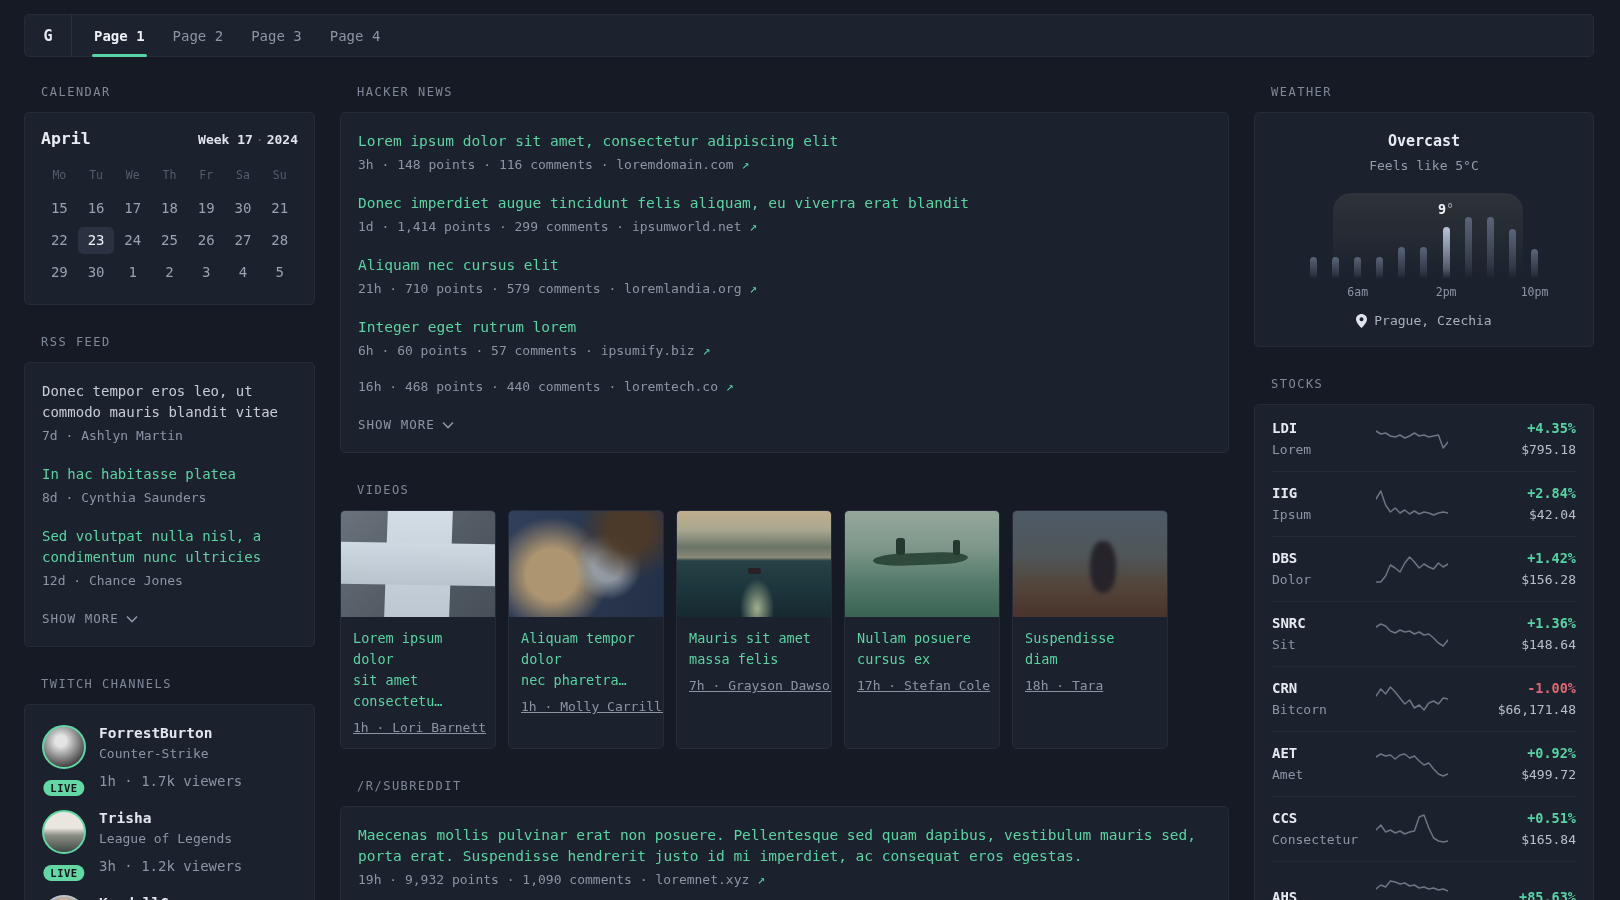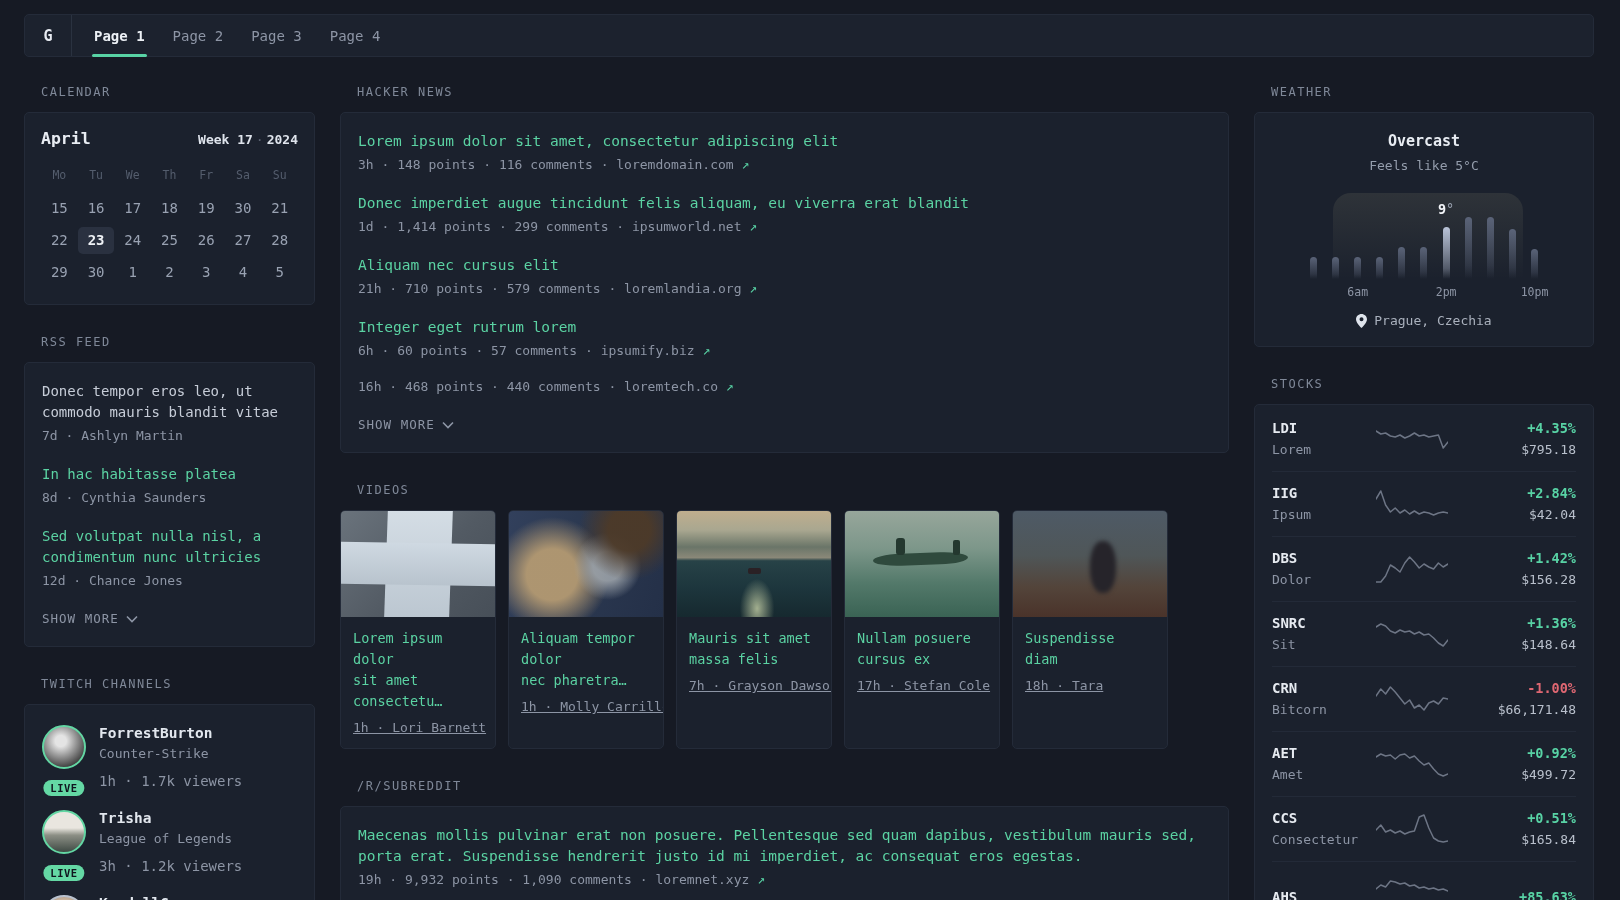--- a/index.html
+++ b/index.html
@@ -27,21 +27,21 @@
 
   
   .cal{padding:16px 16px 18px;}
   .cal-head{display:flex;justify-content:space-between;align-items:baseline;}
   .cal-month{font-size:16.5px;font-weight:bold;color:#e8ecf2;}
   .cal-week{font-size:13px;font-weight:bold;color:#dfe4ec;}
   .cal-week .dot{color:#5b6371;font-weight:normal;padding:0 3px;}
   .cal-wd{display:grid;grid-template-columns:repeat(7,1fr);margin-top:20px;font-size:11.5px;color:#545d6d;text-align:center;}
   .cal-days{display:grid;grid-template-columns:repeat(7,1fr);row-gap:5px;margin-top:13px;text-align:center;}
   .cal-day{height:27px;line-height:27px;font-size:14px;color:#99a2b2;border-radius:5px;}
-  .cal-day.sel{background:#2a3140;color:#eef1f5;font-weight:bold;}
+  .cal-day.sel{background:#2a3140;color:#eef1f5;font-weight:normal;}
 
   
   .feed{padding:18px 17px 6px;}
   .feed-item{margin-bottom:21px;}
   .fi-title{font-size:14.5px;line-height:21px;color:#5bd3a3;cursor:pointer;}
   .fi-title.read{color:#c7cdd8;}
   .fi-meta{font-size:13px;color:#8d95a5;margin-top:5px;}
   .fi-meta .arrow{color:#58d3a5;}
   .rss .fi-title{font-size:14px;}
   .show-more{display:flex;align-items:center;gap:7px;font-size:12.5px;letter-spacing:1px;color:#8d95a5;padding:2px 0 14px;cursor:pointer;}

